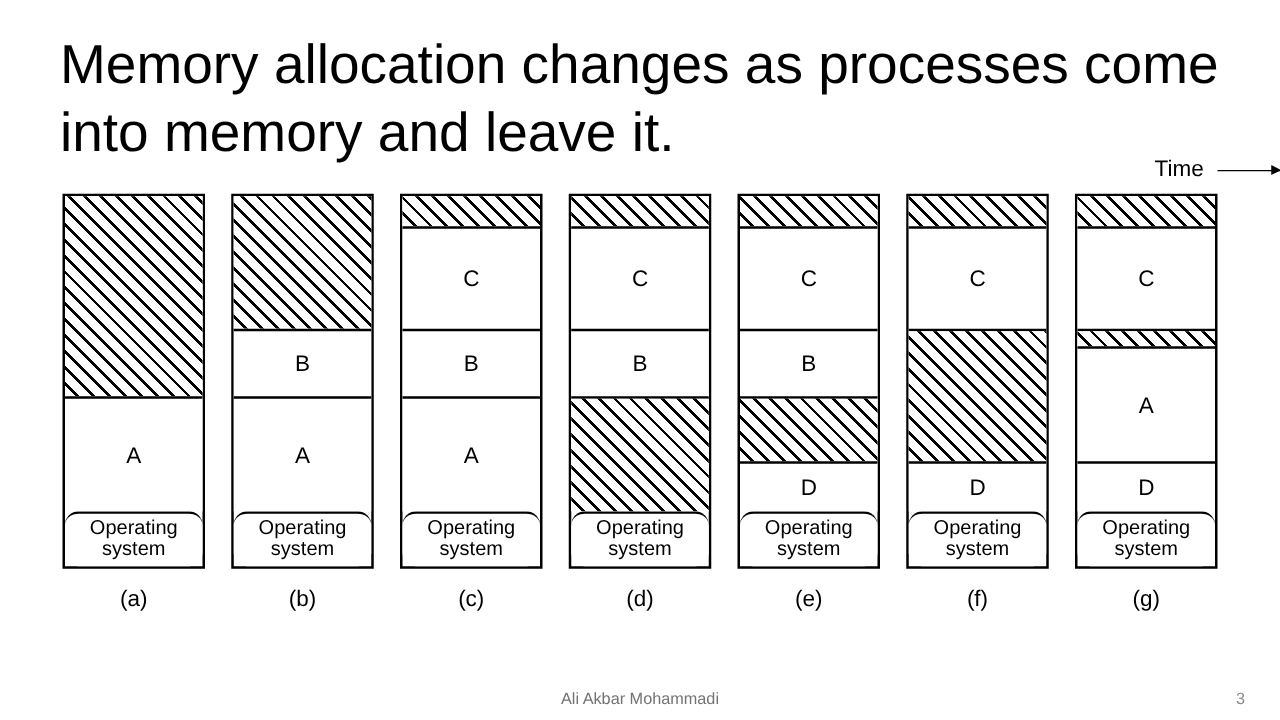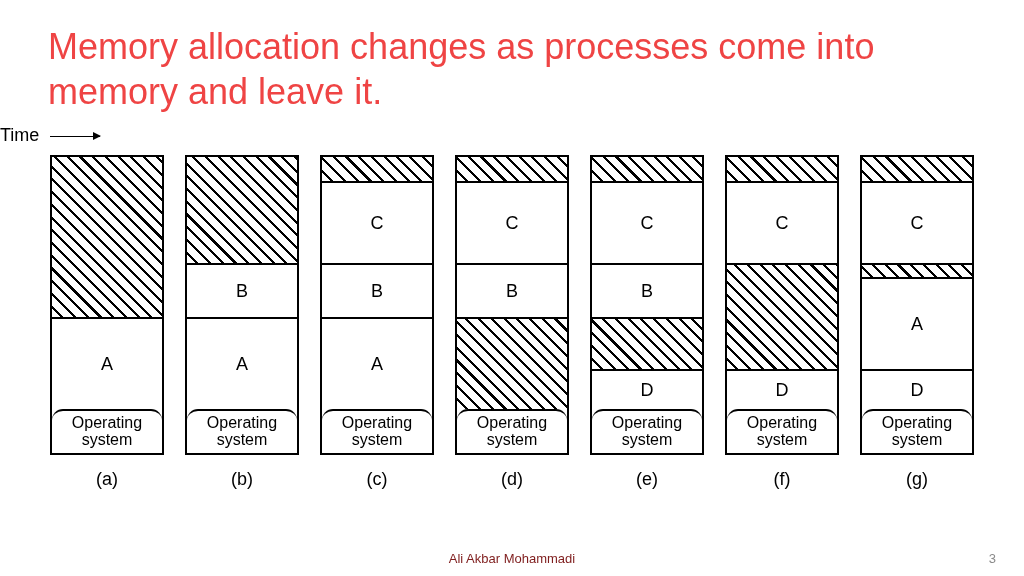--- a/index.html
+++ b/index.html
@@ -16,31 +16,31 @@
     width: 1024px;
     height: 576px;
     position: relative;
     box-sizing: border-box;
   }
   .title {
     position: absolute;
     left: 48px;
     top: 24px;
     width: 928px;
-    font-size: 36px;
+    font-size: 44px;
     font-weight: 400;
     line-height: 1.25;
-    color: #ef4444;
+    color: #000000;
   }
   .time-row {
     position: absolute;
     top: 125px;
     left: 0;
     width: 1024px;
-    text-align: left;
+    text-align: right;
     font-size: 18px;
   }
   .time-row .arrow {
     display: inline-block;
     width: 50px;
     height: 1px;
     background: #000;
     vertical-align: middle;
     margin-left: 6px;
     position: relative;
@@ -111,21 +111,21 @@
     margin-top: 14px;
     font-size: 18px;
   }
   .footer-author {
     position: absolute;
     bottom: 10px;
     left: 0;
     width: 1024px;
     text-align: center;
     font-size: 13px;
-    color: #7f1d1d;
+    color: #737373;
   }
   .footer-page {
     position: absolute;
     bottom: 10px;
     right: 28px;
     font-size: 13px;
     color: #8a8a8a;
   }
 </style>
 </head>

